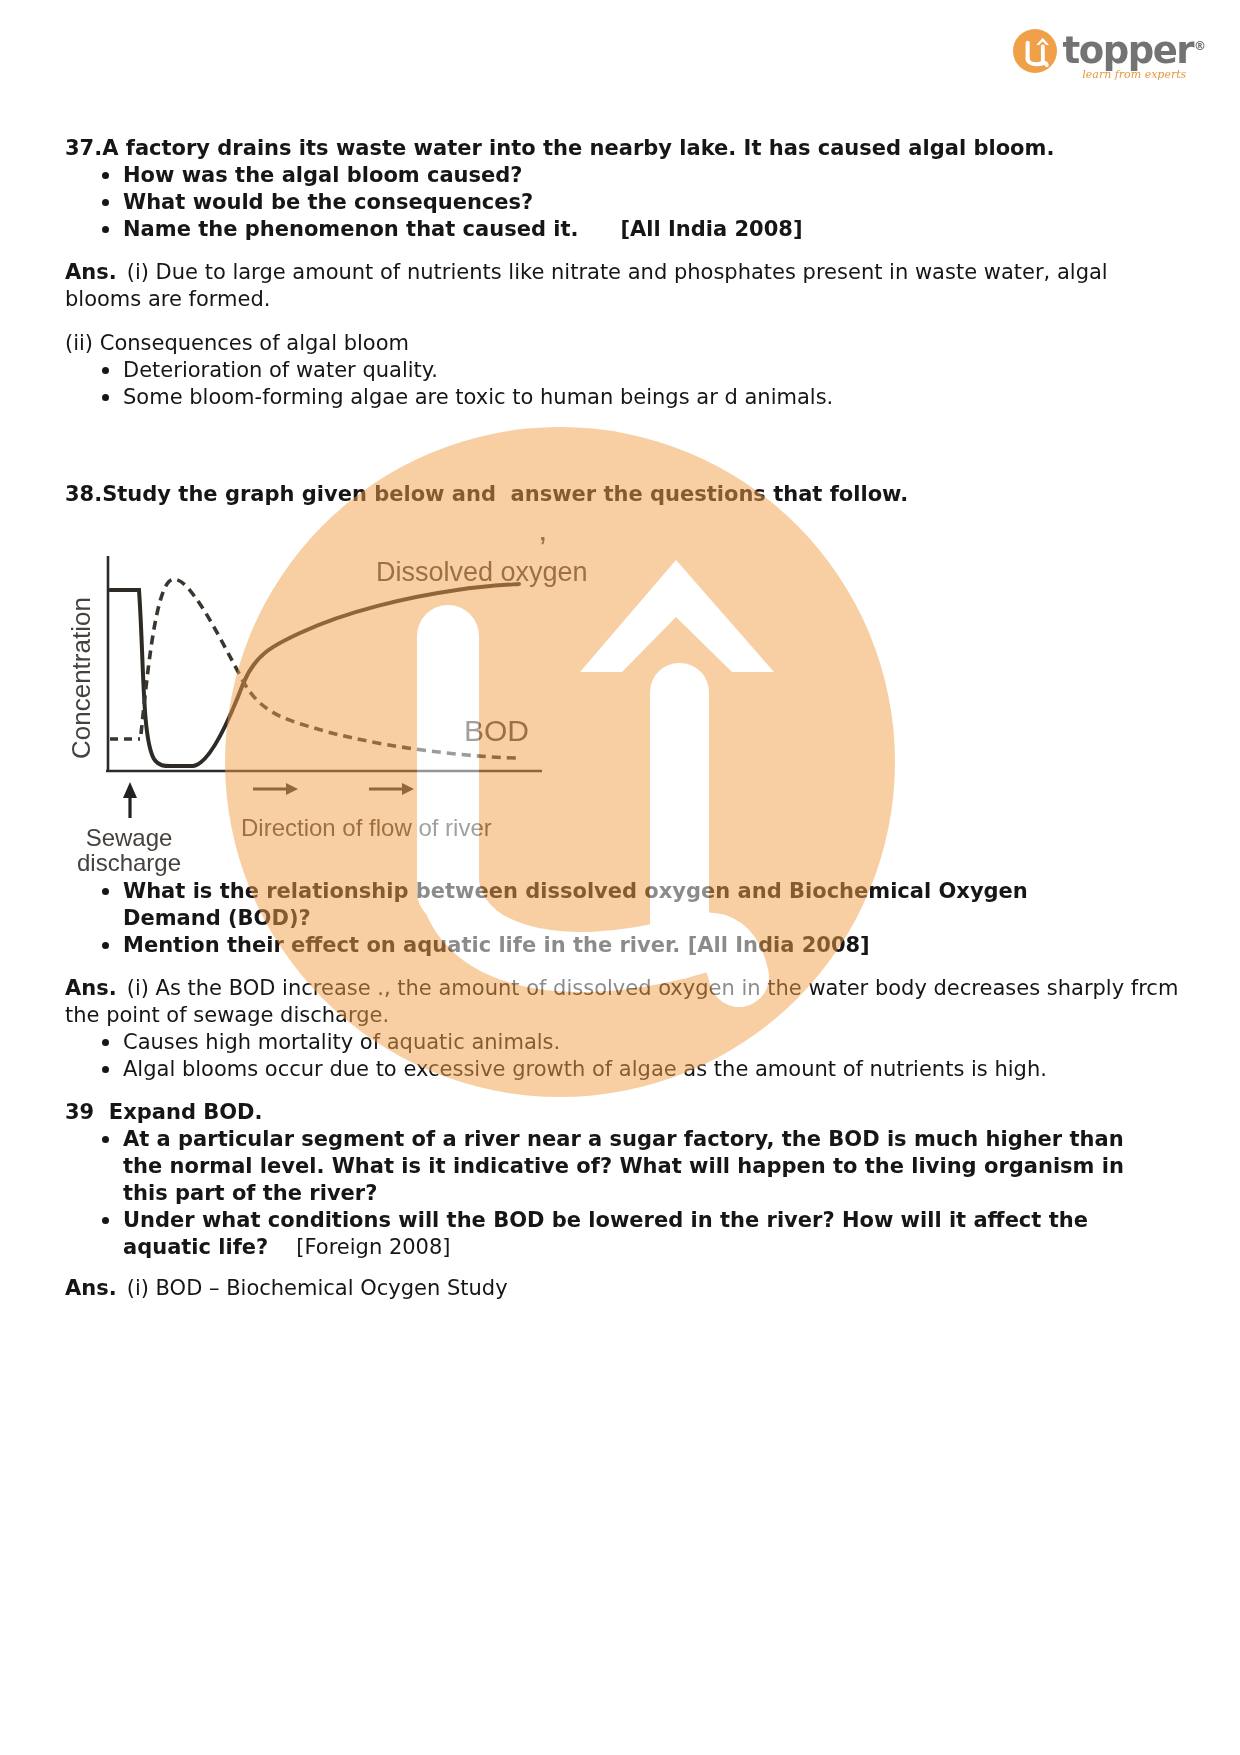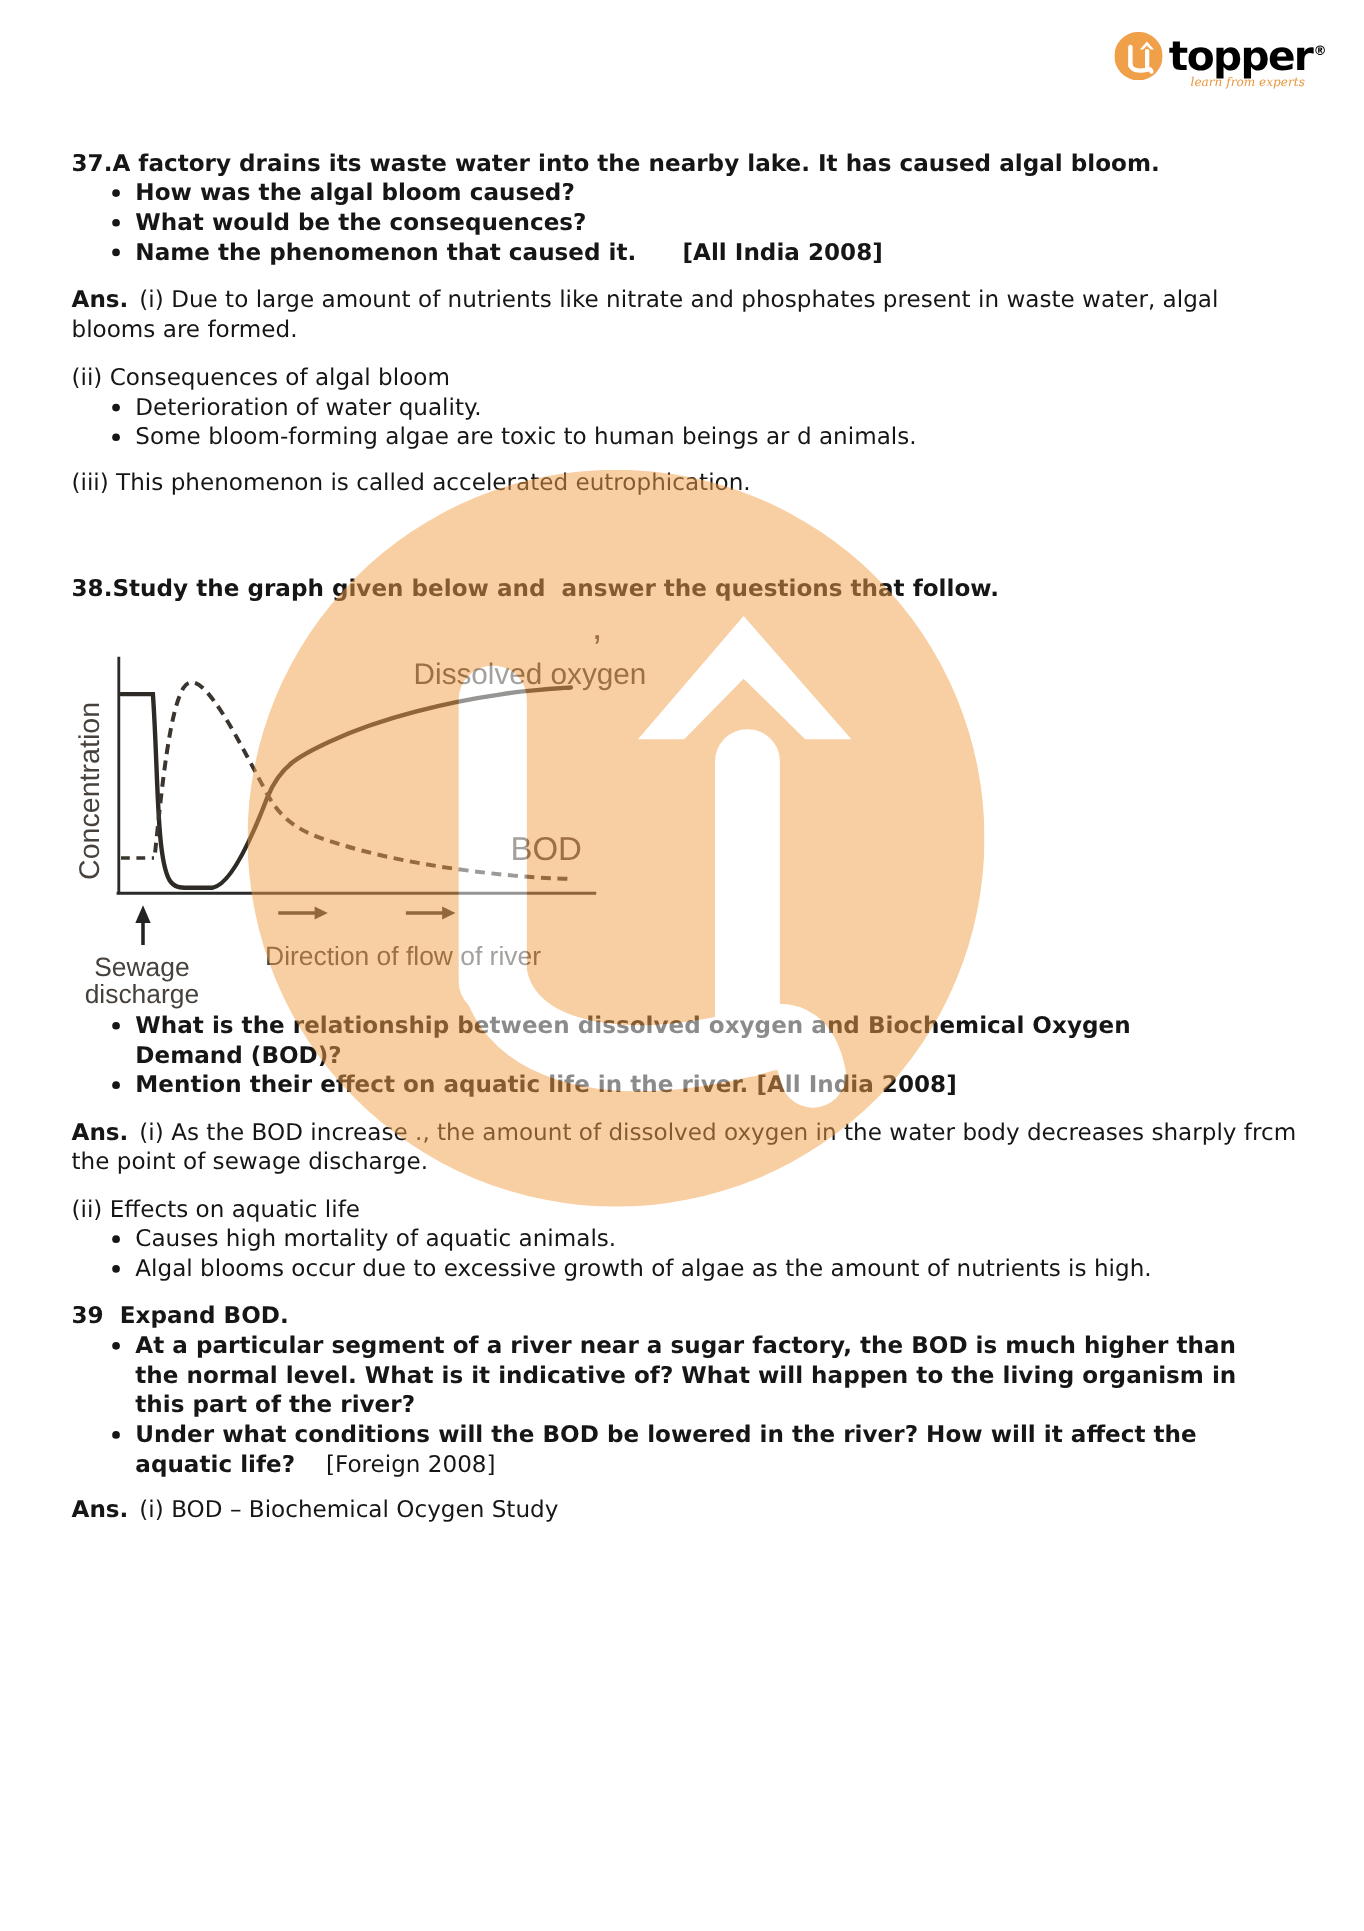--- a/index.html
+++ b/index.html
@@ -39,21 +39,21 @@
   .mt-b39{margin-top:18px;max-width:1005px;}
   .mt-a39{margin-top:14px;}
   
   .graph-wrap{position:relative;height:370px;margin-left:-5px;}
   .graph-wrap svg{position:absolute;left:0;top:4px;}
   .gtxt{fill:#46413c;font-family:"Liberation Sans","DejaVu Sans",sans-serif;}
   
   .logo{position:absolute;top:26px;right:34px;display:flex;align-items:flex-start;z-index:2;}
   .logo-mark{width:44px;height:44px;margin-top:3px;}
   .logo-right{margin-left:6px;}
-  .logo-word{font-size:37px;line-height:40px;font-weight:800;letter-spacing:-1.5px;color:#000000;}
+  .logo-word{font-size:37px;line-height:40px;font-weight:800;letter-spacing:-1.5px;color:#737373;}
   .logo-word .reg{font-size:12px;vertical-align:super;letter-spacing:0;margin-left:1px;}
   .logo-tagline{font-family:"DejaVu Serif","Liberation Serif",serif;font-style:italic;
     font-size:11px;color:#e8963c;text-align:center;margin-top:-3px;}
   
   .watermark{position:absolute;left:225px;top:427px;width:670px;height:670px;
     opacity:0.5;z-index:5;pointer-events:none;}
   .defs-hidden{position:absolute;width:0;height:0;overflow:hidden;}
 </style>
 </head>
 <body>
@@ -92,21 +92,20 @@
 
     <p class="para mt-a37"><span class="ans-label">Ans.</span><span class="ans-text">(i) Due to large amount of nutrients like nitrate and phosphates present in waste water, algal blooms are formed.</span></p>
 
     <p class="para mt-ii">(ii) Consequences of algal bloom</p>
 
     <ul class="blist mt-iib">
       <li><span>Deterioration of water quality.</span></li>
       <li><span>Some bloom-forming algae are toxic to human beings ar d animals.</span></li>
     </ul>
 
-    <p class="para mt-iii">(iii) This phenomenon is called accelerated eutrophication.</p>
 
     <p class="hline mt-q38">38.Study the graph given below and  answer the questions that follow.</p>
 
     <div class="graph-wrap">
       <svg width="560" height="370" viewBox="0 0 560 370">
 
         <line x1="48" y1="44" x2="48" y2="260" stroke="#2b2b2b" stroke-width="2.6"></line>
         <line x1="46" y1="259" x2="482" y2="259" stroke="#2b2b2b" stroke-width="2.6"></line>
 
         <path d="M 50 227 H 80" stroke="#3a352f" stroke-width="3.4" stroke-dasharray="8 6" fill="none"></path>
@@ -137,21 +136,20 @@
       </svg>
     </div>
 
     <ul class="blist bold-list mt-b38">
       <li><span>What is the relationship between dissolved oxygen and Biochemical Oxygen Demand (BOD)?</span></li>
       <li><span>Mention their effect on aquatic life in the river. [All India 2008]</span></li>
     </ul>
 
     <p class="para mt-a38"><span class="ans-label">Ans.</span><span class="ans-text">(i) As the BOD increase ., the amount of dissolved oxygen in the water body decreases sharply frcm the point of sewage discharge.</span></p>
 
-    <p class="para mt-ii38">(ii) Effects on aquatic life</p>
 
     <ul class="blist mt-iib38">
       <li><span>Causes high mortality of aquatic animals.</span></li>
       <li><span>Algal blooms occur due to excessive growth of algae as the amount of nutrients is high.</span></li>
     </ul>
 
     <p class="hline mt-q39">39  Expand BOD.</p>
 
     <ul class="blist bold-list mt-b39">
       <li><span>At a particular segment of a river near a sugar factory, the BOD is much higher than the normal level. What is it indicative of? What will happen to the living organism in this part of the river?</span></li>

